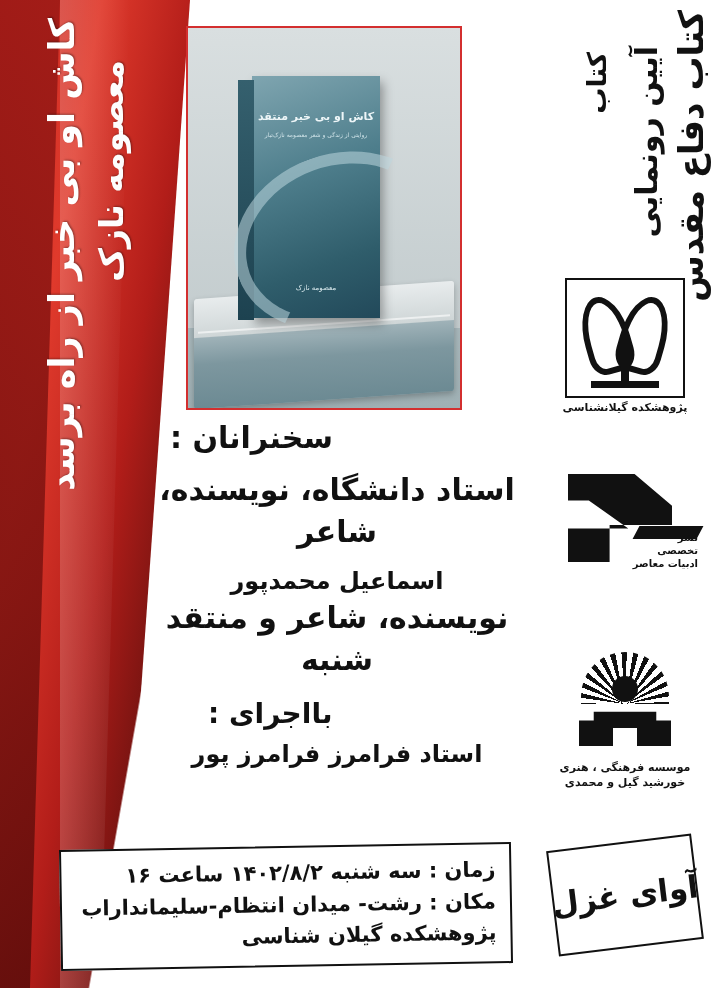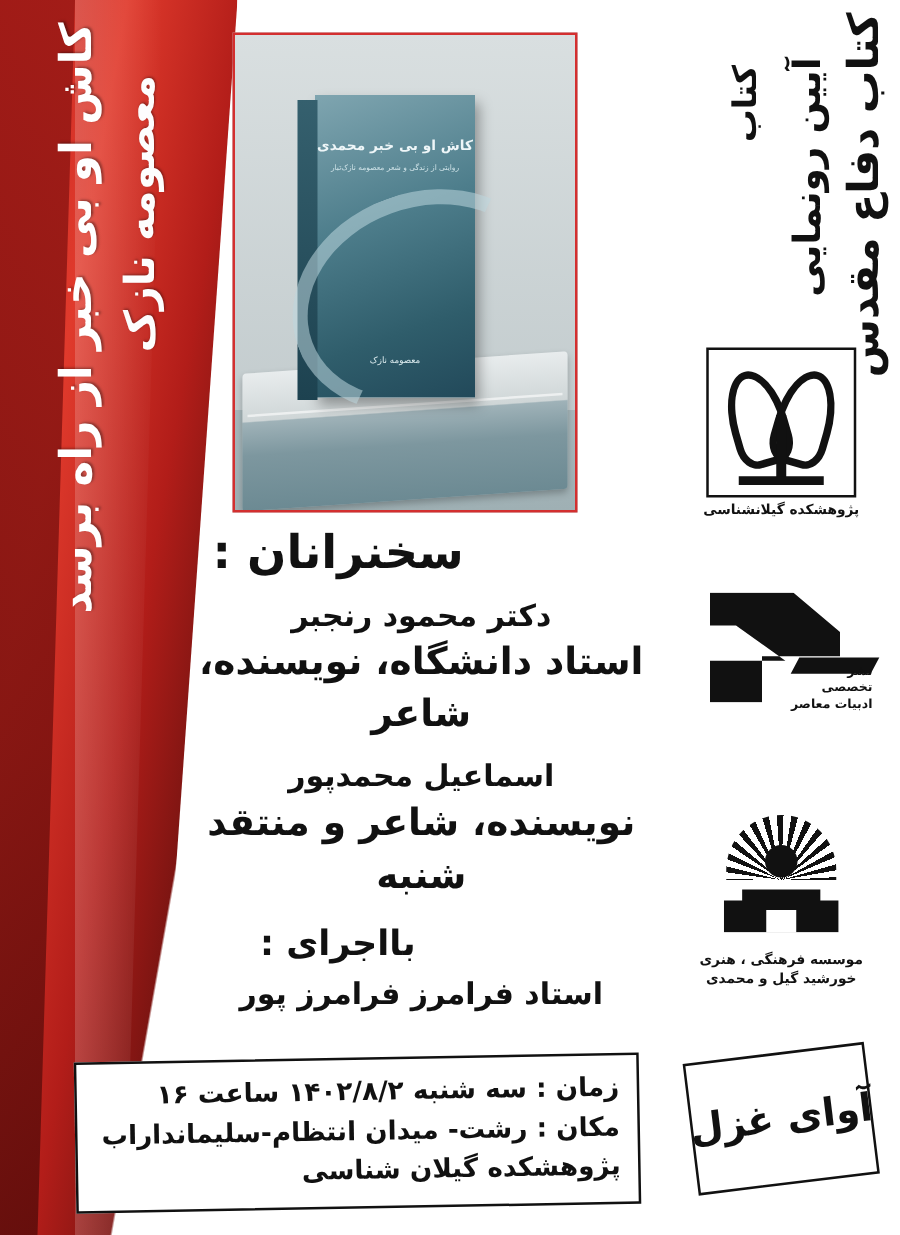--- a/index.html
+++ b/index.html
@@ -347,21 +347,21 @@
   
   .content {
     position: absolute;
     left: 150px;
     right: 196px;
     top: 420px;
     text-align: center;
     color: #111;
   }
   .speakers-heading {
-    font-size: 37px;
+    font-size: 30px;
     font-weight: bold;
     text-align: left;
     padding-left: 20px;
     margin-bottom: 14px;
     direction: rtl;
   }
   .person {
     margin-bottom: 12px;
   }
   .person-name {
@@ -414,21 +414,21 @@
   <div class="vtitle vtitle-main">کاش او بی خبر از راه برسد</div>
   <div class="vtitle vtitle-sub">معصومه نازک</div>
 
   <div class="photo-frame">
     <div class="photo-bg"></div>
     <div class="photo-wall"></div>
     <div class="book-stack"></div>
     <div class="book-standing">
       <div class="book-spine"></div>
       <div class="book-swirl"></div>
-      <div class="book-title-fa">کاش او بی خبر محمدی</div>
+      <div class="book-title-fa">کاش او بی خبر منتقد</div>
       <div class="book-sub-fa">روایتی از زندگی و شعر معصومه نازک‌تبار</div>
       <div class="book-author-fa">معصومه نازک</div>
     </div>
   </div>
 
   <div class="logo-col">
 
     <div class="calli-vert">
       <span class="calli-a">کتاب دفاع مقدس</span>
       <span class="calli-b">آیین رونمایی</span>
@@ -476,21 +476,20 @@
         <div class="ghazal-text">آوای غزل</div>
       </div>
     </div>
   </div>
 
   <div class="content">
 
     <div class="speakers-heading">سخنرانان :</div>
 
     <div class="person">
-      <div class="person-name">دکتر محمود رنجبر</div>
       <div class="person-role">استاد دانشگاه، نویسنده، شاعر</div>
     </div>
 
     <div class="person">
       <div class="person-name">اسماعیل محمدپور</div>
       <div class="person-role">نویسنده، شاعر و منتقد شنبه</div>
     </div>
 
     <div class="performer-heading">بااجرای :</div>
 

